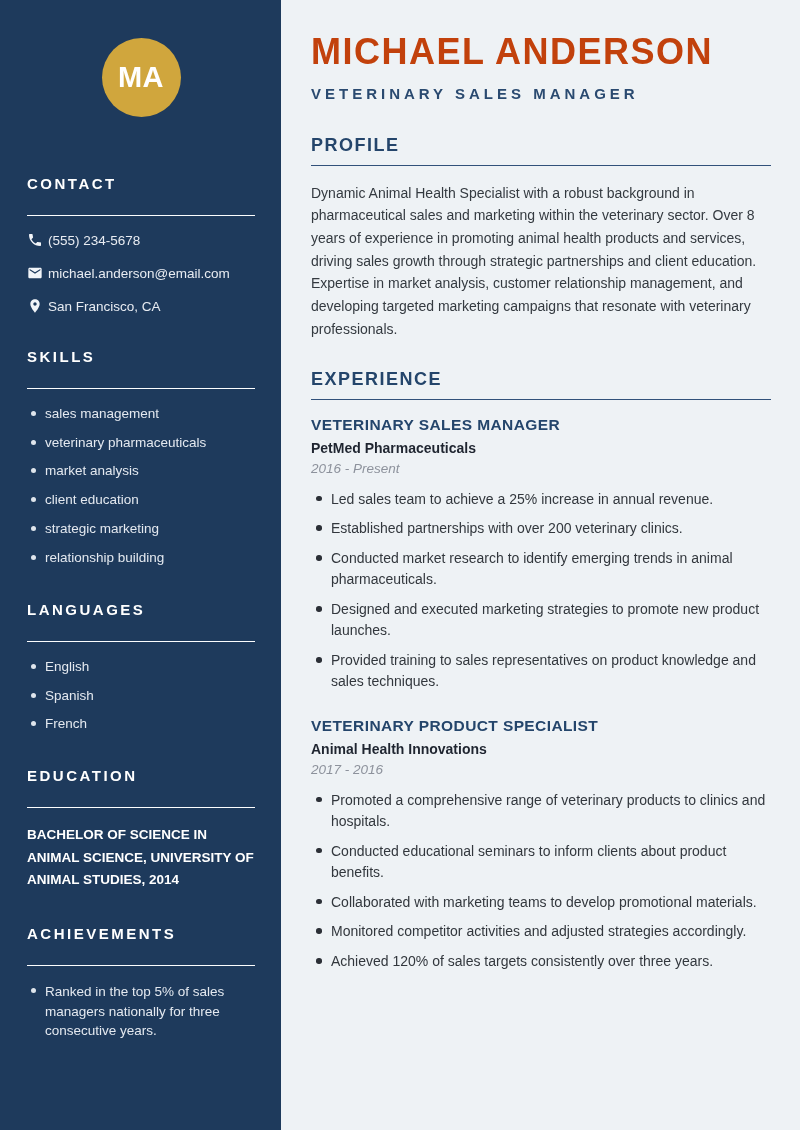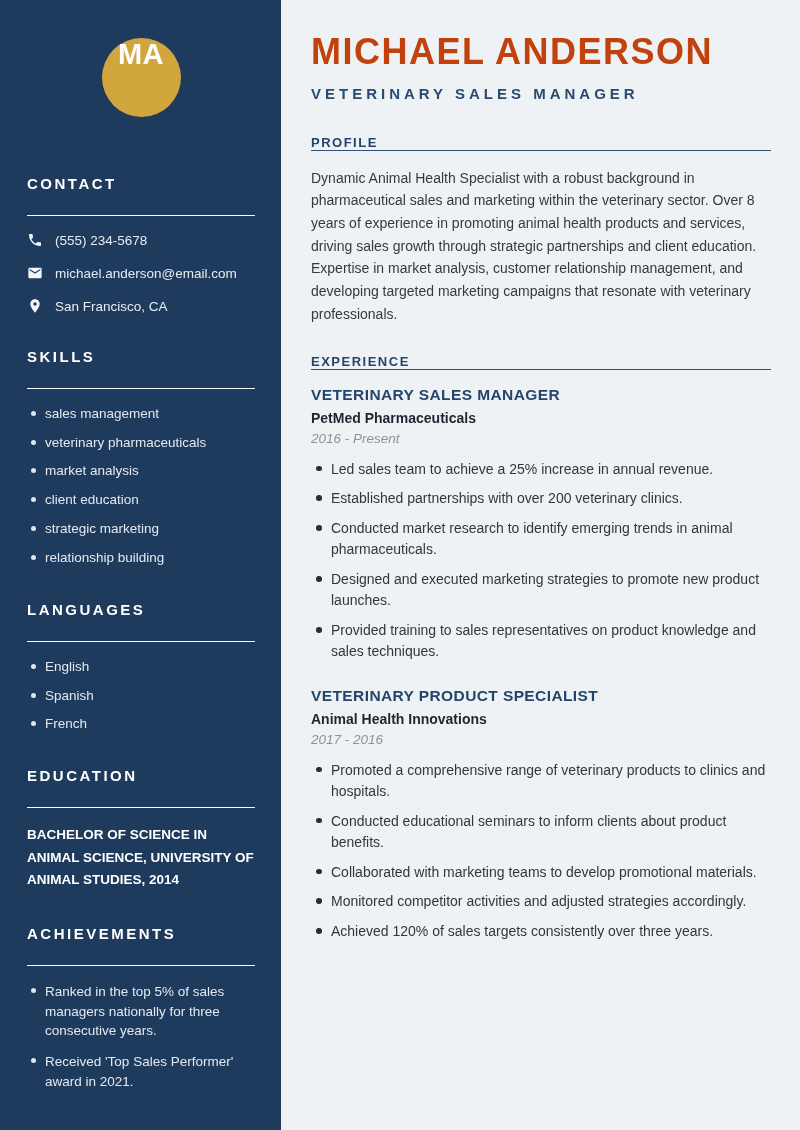--- a/index.html
+++ b/index.html
@@ -21,40 +21,40 @@
     flex: 0 0 281px;
     background: #1e3a5c;
     color: #e8ecf2;
     padding: 38px 26px 30px 27px;
   }
   .avatar-wrap { display: flex; justify-content: center; margin-bottom: 58px; }
   .avatar {
     width: 79px; height: 79px;
     border-radius: 50%;
     background: #d0a63d;
-    display: flex; justify-content: center;
+    display: flex; align-items: center; justify-content: center;
     color: #ffffff;
     font-size: 29px;
     font-weight: bold;
     letter-spacing: 0.5px;
   }
   .side-section { margin-bottom: 34px; }
   .side-heading {
     color: #ffffff;
     font-size: 15px;
     font-weight: bold;
     letter-spacing: 2.5px;
     padding-bottom: 23px;
     border-bottom: 1px solid #fcfdfe;
     margin-bottom: 16px;
   }
   .contact-row {
     display: flex;
     align-items: center;
-    gap: 12px;
+    gap: 5px;
     margin-bottom: 17px;
     font-size: 13.5px;
     color: #e8ecf2;
   }
   .contact-row .cicon { width: 16px; height: 16px; flex: 0 0 16px; display: inline-flex; }
   .contact-row svg { width: 16px; height: 16px; fill: #f2f5f9; }
   ul.side-list { list-style: none; }
   ul.side-list li {
     position: relative;
     padding-left: 18px;
@@ -96,23 +96,24 @@
   }
   .job-subtitle {
     color: #2a4a70;
     font-size: 15px;
     font-weight: bold;
     letter-spacing: 4px;
     margin-bottom: 33px;
   }
   .main-heading {
     color: #24456b;
-    font-size: 13px;
+    font-size: 18px;
     font-weight: bold;
     letter-spacing: 1.5px;
+    padding-bottom: 9px;
     border-bottom: 1px solid #31517a;
     margin-bottom: 16px;
   }
   .profile-text {
     font-size: 14px;
     color: #343a40;
     line-height: 1.62;
     margin-bottom: 28px;
   }
   .job { margin-bottom: 24px; }
@@ -220,21 +221,20 @@
     <section class="side-section">
       <div class="side-heading">EDUCATION</div>
       <div class="degree">BACHELOR OF SCIENCE IN ANIMAL SCIENCE, UNIVERSITY OF ANIMAL STUDIES, 2014</div>
     </section>
 
     <section class="side-section">
       <div class="side-heading">ACHIEVEMENTS</div>
       <ul class="side-list wrapped">
 
       <li>Ranked in the top 5% of sales managers nationally for three consecutive years.</li>
-          <li>Received 'Top Sales Performer' award in 2021.</li>
         </ul>
     </section>
 
   </aside>
 
   <main class="main">
 
     <h1 class="name">MICHAEL ANDERSON</h1>
     <div class="job-subtitle">VETERINARY SALES MANAGER</div>
 

